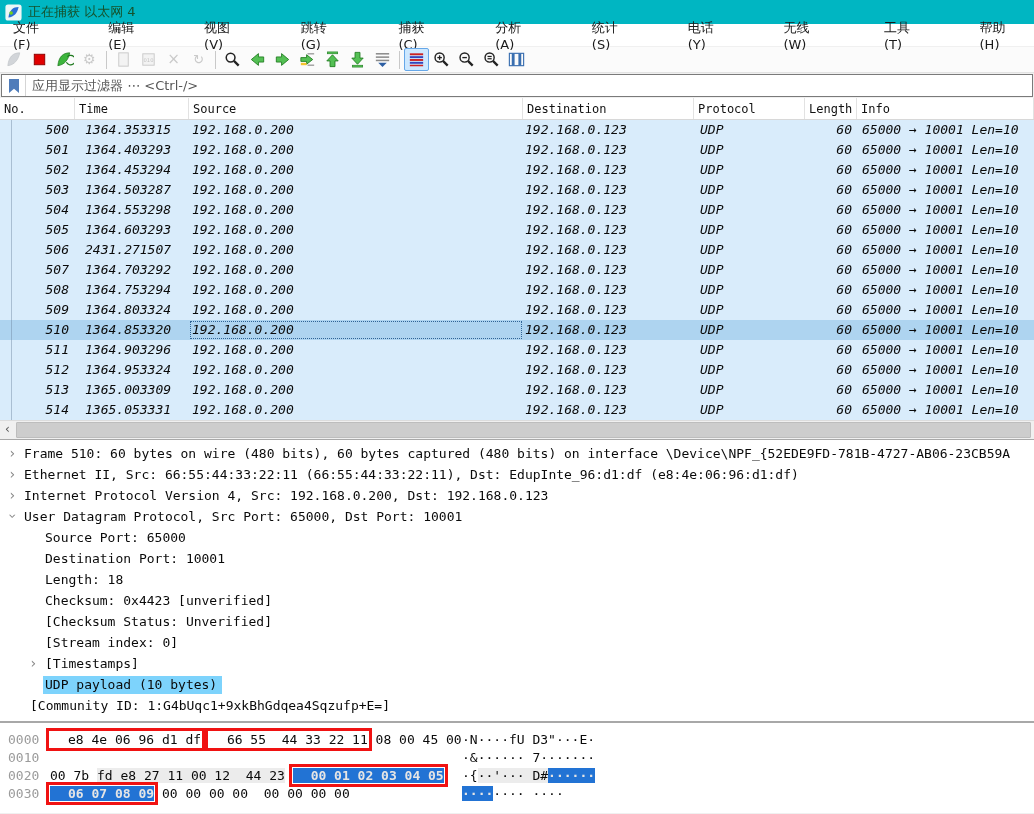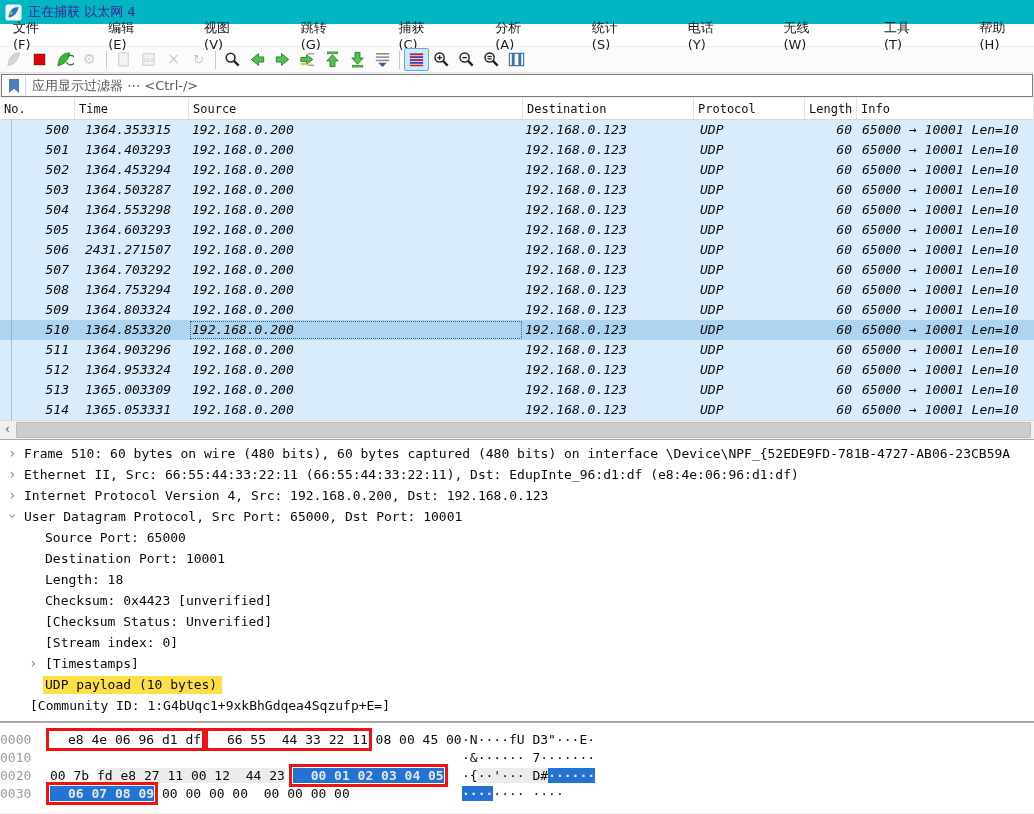--- a/index.html
+++ b/index.html
@@ -3,21 +3,21 @@
 <meta charset="utf-8">
 <style>
   * { margin:0; padding:0; box-sizing:border-box; }
   html,body { width:1034px; height:814px; overflow:hidden; background:#f0f0f0;
               font-family:"DejaVu Sans", sans-serif; }
   #app { position:relative; width:1034px; height:814px; background:#f0f0f0; }
 
   
   .titlebar { height:24px; background:#00b6c2; display:flex; align-items:center; padding-left:5px; }
   .titlebar .logo { width:17px; height:17px; margin-right:6px; }
-  .titlebar .title { font-size:13px; color:#4c1d95; }
+  .titlebar .title { font-size:13px; color:#14532d; }
 
   
   .menubar { height:23px; background:#ffffff; display:flex; align-items:center; padding-left:4px;
              border-bottom:1px solid #f0f0f0;gap:34px; }
   .menubar .mitem { font-size:13px; color:#1a1a1a; padding:2px 9px; cursor:default; }
 
   
   .toolbar { height:26px; background:#fbfbfb; border-bottom:1px solid #e3e3e3;
              display:flex; align-items:center; padding-left:2px; }
   .tbtn { width:25px; height:23px; display:flex; align-items:center; justify-content:center; }
@@ -66,28 +66,28 @@
   
   .details { height:282px; background:#ffffff; border-top:1px solid #a8a8a8;
              font-family:"DejaVu Sans Mono", monospace; font-size:13px; color:#0a0a0a;
              padding-top:3px; overflow:hidden; }
   .dline { height:21px; line-height:21px; white-space:nowrap; position:relative; }
   .dline .arr { position:absolute; color:#8a8a8a; font-size:14px; top:0; }
   .dline .arr.exp { transform:rotate(90deg); transform-origin:55% 50%; }
   .dline.lvl0 .txt { padding-left:24px; } .dline.lvl0 .arr { left:8px; }
   .dline.lvl1 .txt { padding-left:45px; } .dline.lvl1 .arr { left:29px; }
   .dline.lvlc .txt { padding-left:30px; }
-  .dline .hl { background:#fde047; padding:1px 5px 2px 2px; margin-left:-2px; }
+  .dline .hl { background:#7dd3fc; padding:1px 5px 2px 2px; margin-left:-2px; }
 
   
   .hexpane { height:92px; background:#ffffff; border-top:2px solid #a8a8a8;
              font-family:"DejaVu Sans Mono", monospace; font-size:13px; padding-top:8px;
              overflow:hidden; }
   .hrow { height:18px; line-height:18px; position:relative; white-space:pre; }
-  .hoff { position:absolute; left:0; color:#9b9b9b; }
+  .hoff { position:absolute; left:8px; color:#9b9b9b; }
   .hbytes { position:absolute; left:50px; color:#0a0a0a; }
   .hascii { position:absolute; left:462px; color:#0a0a0a; }
   .sg-gray { background:#ececec; }
   .sg-blue { background:#2273d4; color:#e5e5e5;font-weight:bold; }
   .sg-box  { outline:3px solid #f01212; outline-offset:1px;padding-left:18px; }
 </style>
 </head>
 <body>
 
 <div id="app">

